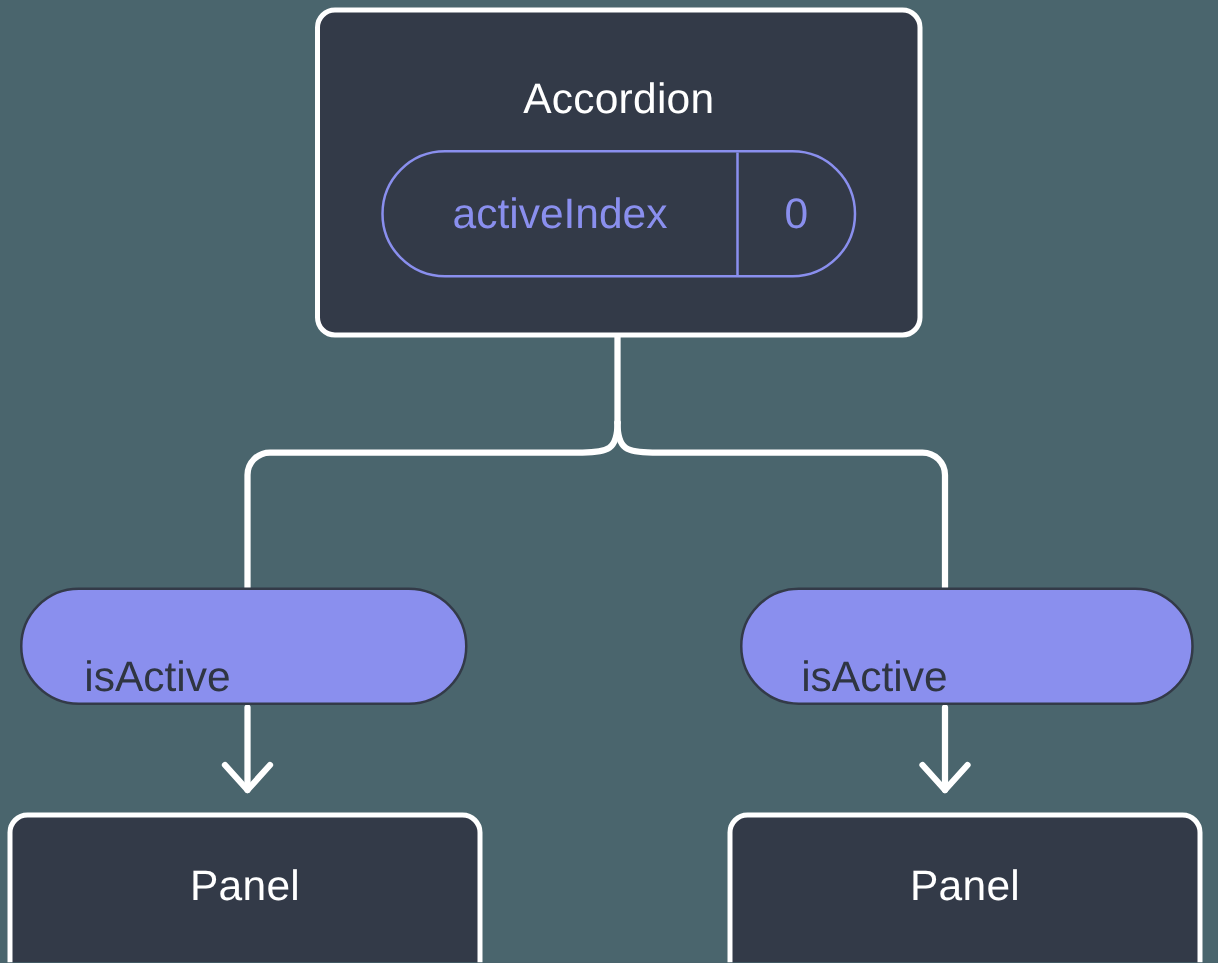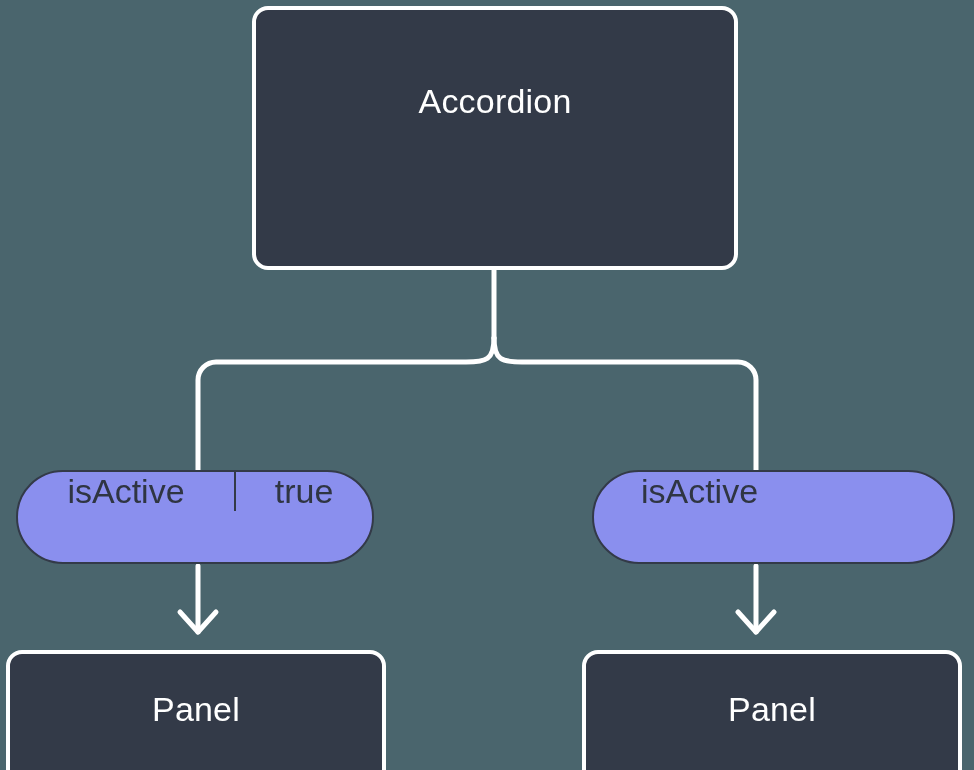--- a/index.html
+++ b/index.html
@@ -45,21 +45,21 @@
     white-space: nowrap;
   }
 
   
   #root-box {
     left: 252px;
     top: 6px;
     width: 486px;
     height: 264px;
   }
-  #root-title { top: 50px; margin-top: 22px; }
+  #root-title { top: 50px; }
 
   
   .panel-box {
     width: 380px;
     height: 136px;
     top: 650px;
   }
   #panel-left-box  { left: 6px; }
   #panel-right-box { left: 582px; }
   .panel-title { top: 36px; }
@@ -93,21 +93,21 @@
     top: 120px;
     width: 380px;
     height: 102px;
   }
 
   
   .pill-filled {
     position: absolute;
     box-sizing: border-box;
     display: flex;
-    align-items: flex-start;
+    align-items: flex-end;
     background: #8a8fee;
     border: 2px solid #333a48;
     border-radius: 999px;
     color: #2f3542;
     z-index: 3;
   }
   .pill-filled .pill-key,
   .pill-filled .pill-val {
     display: flex;
     align-items: center;
@@ -160,24 +160,27 @@
     <path d="M 180 612 L 198 632 L 216 612" fill="none" stroke="#ffffff" stroke-width="5" stroke-linecap="round" stroke-linejoin="round"></path>
 
     <path d="M 756 566 L 756 632" fill="none" stroke="#ffffff" stroke-width="5" stroke-linecap="round"></path>
     <path d="M 738 612 L 756 632 L 774 612" fill="none" stroke="#ffffff" stroke-width="5" stroke-linecap="round" stroke-linejoin="round"></path>
   </svg>
 
   <div id="root-box" class="node-box">
     <div id="root-title" class="node-title">Accordion</div>
   </div>
 
+  <div id="active-index-pill" class="pill-outline">
+    <div class="pill-key">activeIndex</div>
+    <div class="pill-val">0</div>
+  </div>
 
   <div id="is-active-true-pill" class="pill-filled">
     <div class="pill-key">isActive</div>
-    <div class="pill-val">true</div>
   </div>
 
   <div id="panel-left-box" class="node-box panel-box">
     <div class="node-title panel-title">Panel</div>
   </div>
 
   <div id="is-active-false-pill" class="pill-filled">
     <div class="pill-key">isActive</div>
   </div>
 

